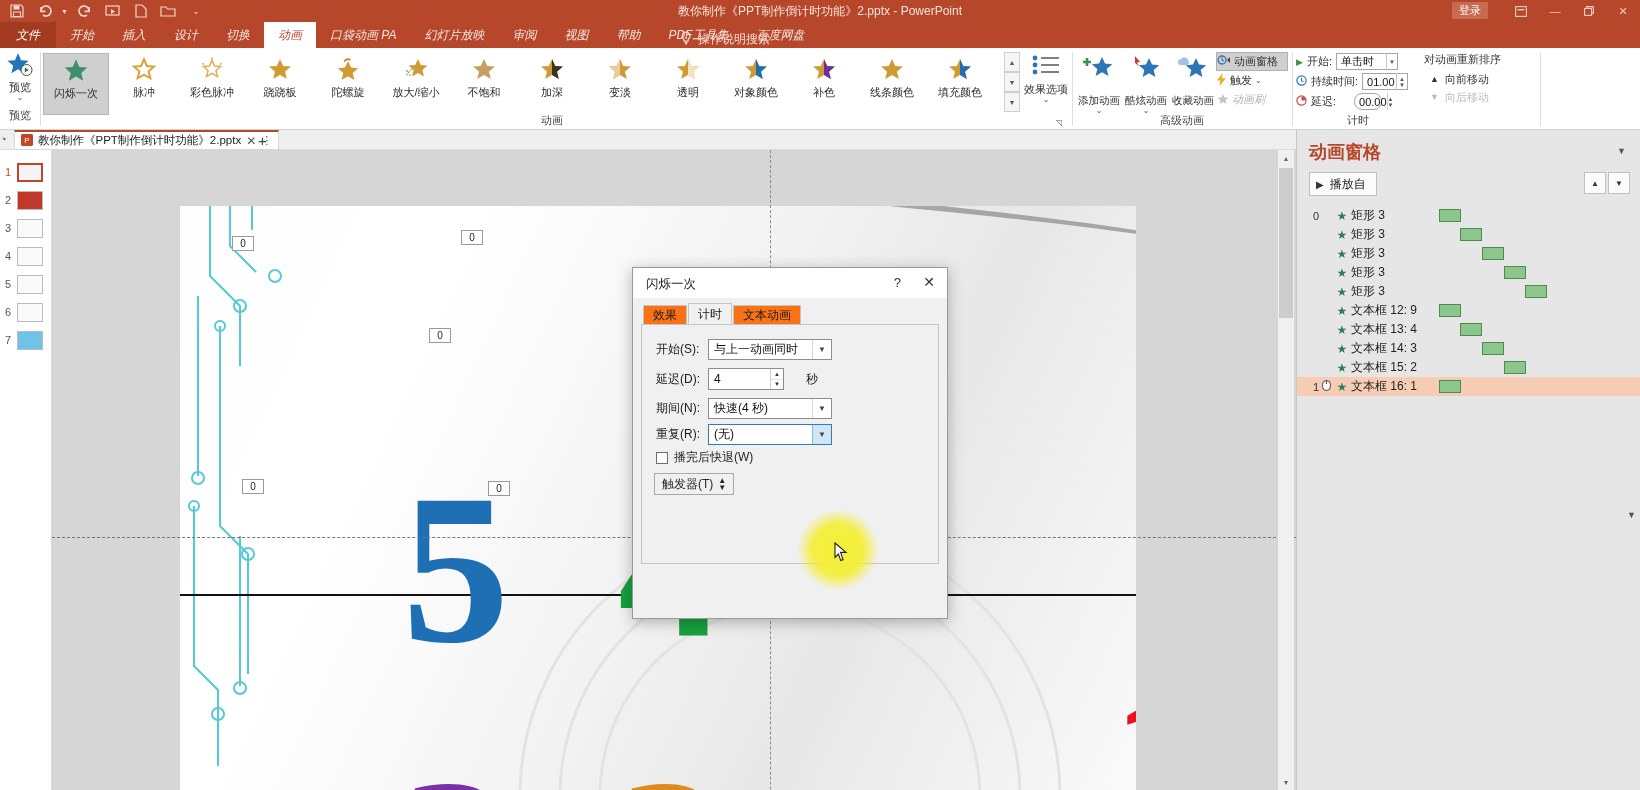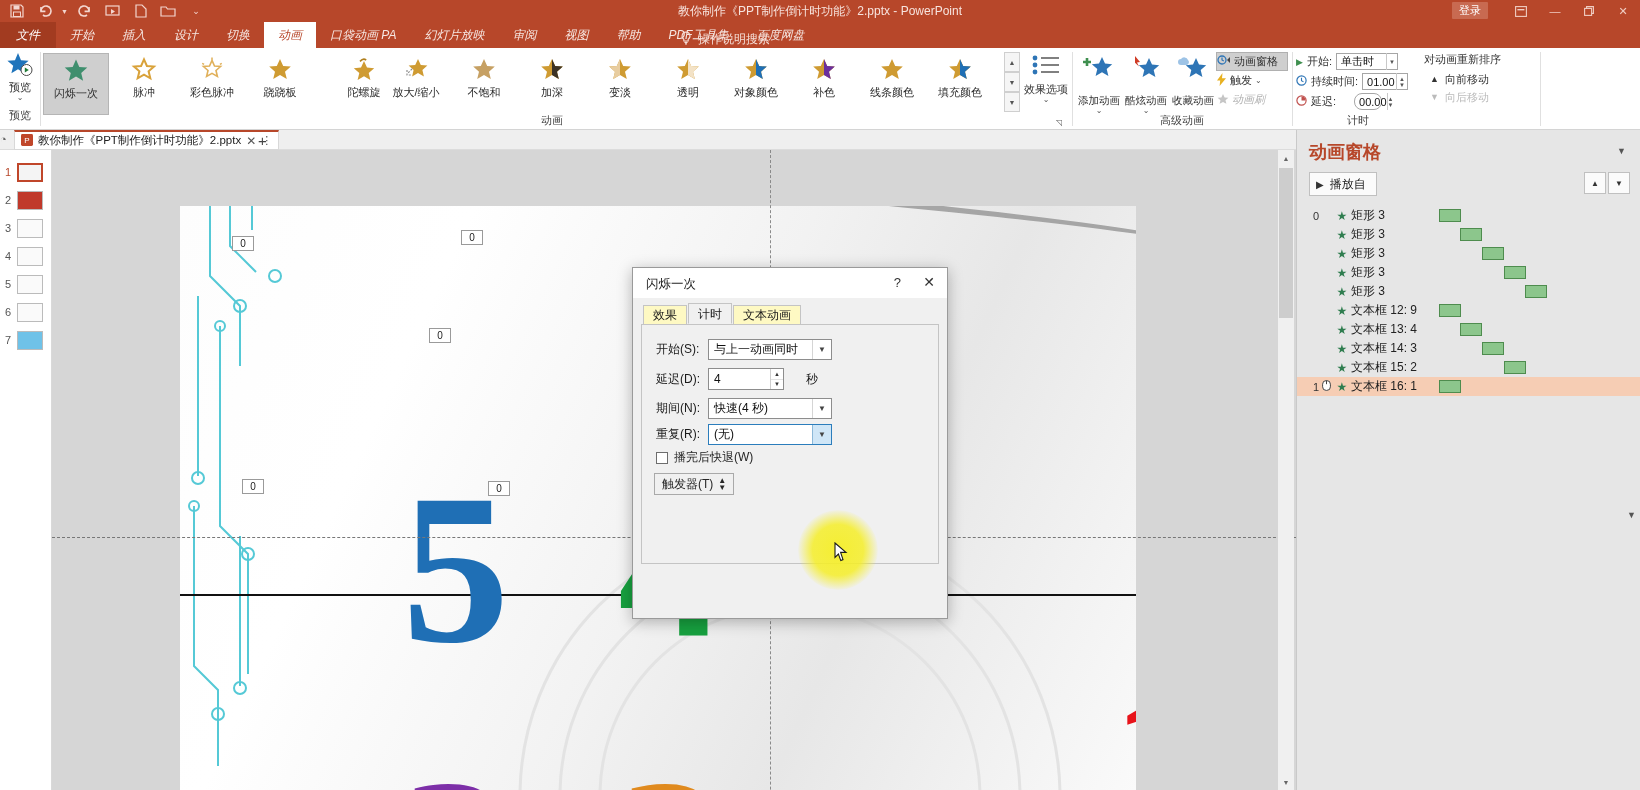--- a/index.html
+++ b/index.html
@@ -149,21 +149,21 @@
 
   
   .dlg { position:absolute; left:632px; top:267px; width:316px; height:352px; background:#f0f0f0;
      border:1px solid #9a9a9a; box-shadow:0 3px 14px rgba(0,0,0,.28); }
   .dlg-tb { position:absolute; left:0; top:0; width:314px; height:30px; background:#fff; }
   .dlg-title { position:absolute; left:13px; top:8px; font-size:12.5px; color:#1a1a1a; }
   .dlg-help { position:absolute; right:46px; top:7px; font-size:13px; color:#333; }
   .dlg-x { position:absolute; right:12px; top:6px; font-size:14px; color:#333; }
   .dlg-tabs { position:absolute; left:10px; top:36px; height:20px; display:flex; align-items:flex-end; }
   .dtab { height:19px; padding:0 9px; font-size:12px; color:#1a1a1a; line-height:19px;
-     border:1px solid #c4c4c4; background:#fef9c3; border-bottom:none; margin-right:1px; }
+     border:1px solid #c4c4c4; background:#f97316; border-bottom:none; margin-right:1px; }
   .dtab.active { background:#f0f0f0; height:21px; line-height:21px; border-bottom:1px solid #f0f0f0; }
   .dlg-body { position:absolute; left:8px; top:56px; width:298px; height:240px; background:#f0f0f0;
      border:1px solid #c4c4c4; }
   .frow { position:absolute; display:flex; align-items:center; font-size:12px; color:#1a1a1a; }
   .flabel { width:52px; }
   .fsel { width:124px; height:21px; border:1px solid #8d8d8d; background:#fff; display:flex;
      align-items:center; justify-content:space-between; font-size:12px; color:#111; padding-left:5px; }
   .fsel .car { width:19px; height:19px; border-left:1px solid #d5d5d5; display:flex; align-items:center;
      justify-content:center; font-size:8px; color:#444; }
   .fsel.focus { border:1px solid #2b7dbc; }
@@ -320,21 +320,21 @@
             <path d="M13 0.6v2.2M3.2 6.4l1.9 1M22.8 6.4l-1.9 1" stroke="#e0b05a" stroke-width="1.5"></path>
           </svg>
         <div class="gl">彩色脉冲</div>
       </div>
       <div class="gitem" style="left:204px;">
         <svg width="26" height="24" viewBox="0 0 26 24">
             <path d="M13 2l3.2 7 7.6.6-5.8 5.1 1.8 7.4L13 18.1l-6.8 4 1.8-7.4-5.8-5.1 7.6-.6z" fill="#cf9b32"></path>
           </svg>
         <div class="gl">跷跷板</div>
       </div>
-      <div class="gitem" style="left:288px;">
+      <div class="gitem" style="left:272px;">
         <svg width="26" height="24" viewBox="0 0 26 24">
             <path d="M13 4l3 6.6 7.2.6-5.5 4.8 1.7 7-6.4-3.8-6.4 3.8 1.7-7-5.5-4.8 7.2-.6z" fill="#cf9b32"></path>
             <path d="M9 4.4c2-2.2 4.6-2.6 6.2-1.2" fill="none" stroke="#b07f1e" stroke-width="1.6"></path>
           </svg>
         <div class="gl">陀螺旋</div>
       </div>
       <div class="gitem" style="left:340px;">
         <svg width="28" height="24" viewBox="0 0 28 24">
             <path d="M16 2l2.8 6 6.6.6-5 4.4 1.5 6.4-5.9-3.5-5.9 3.5 1.5-6.4-5-4.4 6.6-.6z" fill="#cf9b32"></path>
             <path d="M10 12l-4.6 4.6M5 13v5h5" fill="none" stroke="#8d8d8d" stroke-width="1.2" stroke-dasharray="2 1.4"></path>

